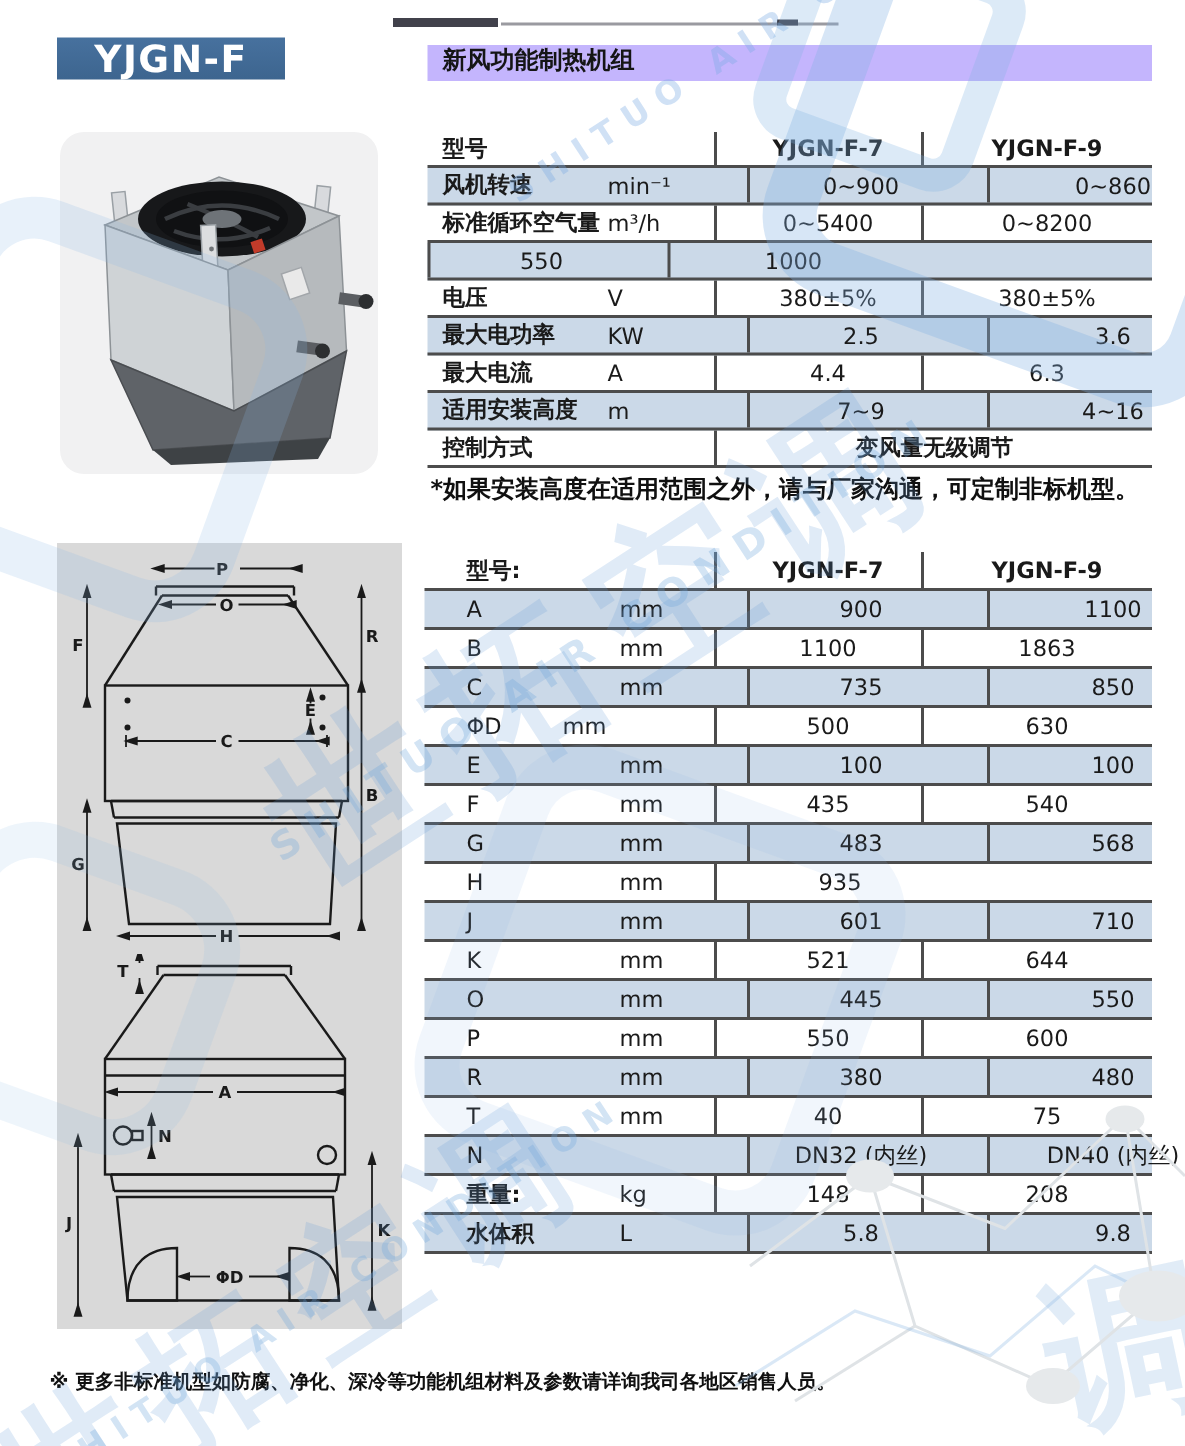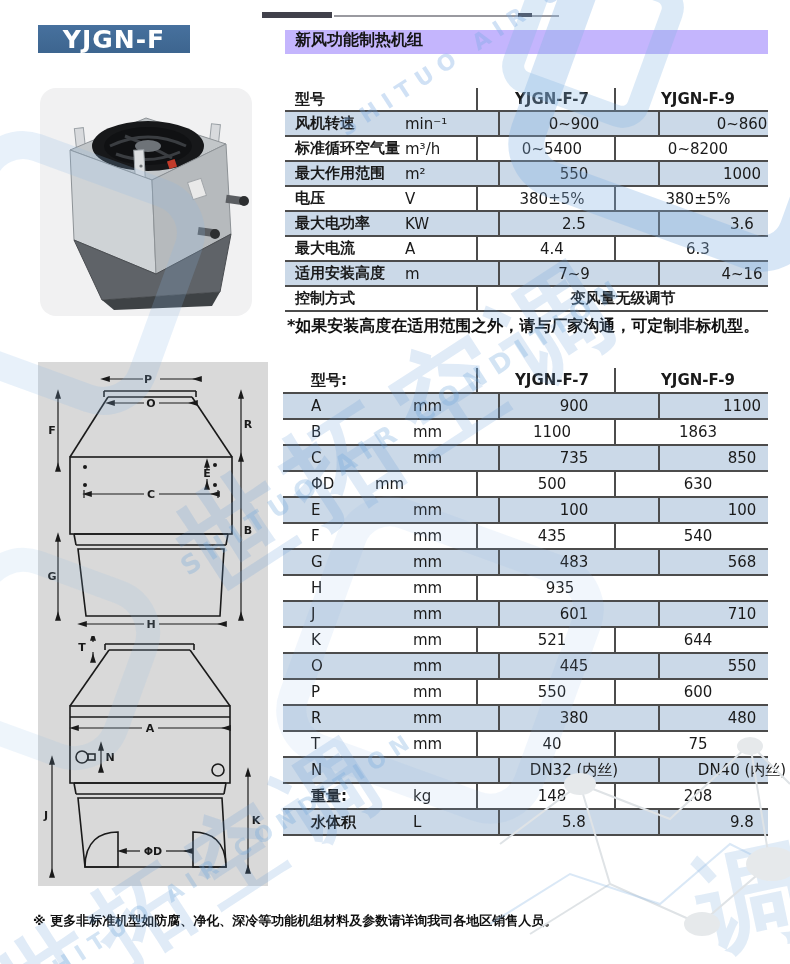--- a/index.html
+++ b/index.html
@@ -264,24 +264,20 @@
     </div>
     <div class="trow">
       <div class="c-label">
         <span class="lbl b">标准循环空气量</span>
         <span class="unit">m³/h</span>
       </div>
       <div class="c-v c-v1">0~5400</div>
       <div class="c-v c-v2">0~8200</div>
     </div>
     <div class="trow shaded">
-      <div class="c-label">
-        <span class="lbl b">最大作用范围</span>
-        <span class="unit">m²</span>
-      </div>
       <div class="c-v c-v1">550</div>
       <div class="c-v c-v2">1000</div>
     </div>
     <div class="trow">
       <div class="c-label">
         <span class="lbl b">电压</span>
         <span class="unit">V</span>
       </div>
       <div class="c-v c-v1">380±5%</div>
       <div class="c-v c-v2">380±5%</div>

